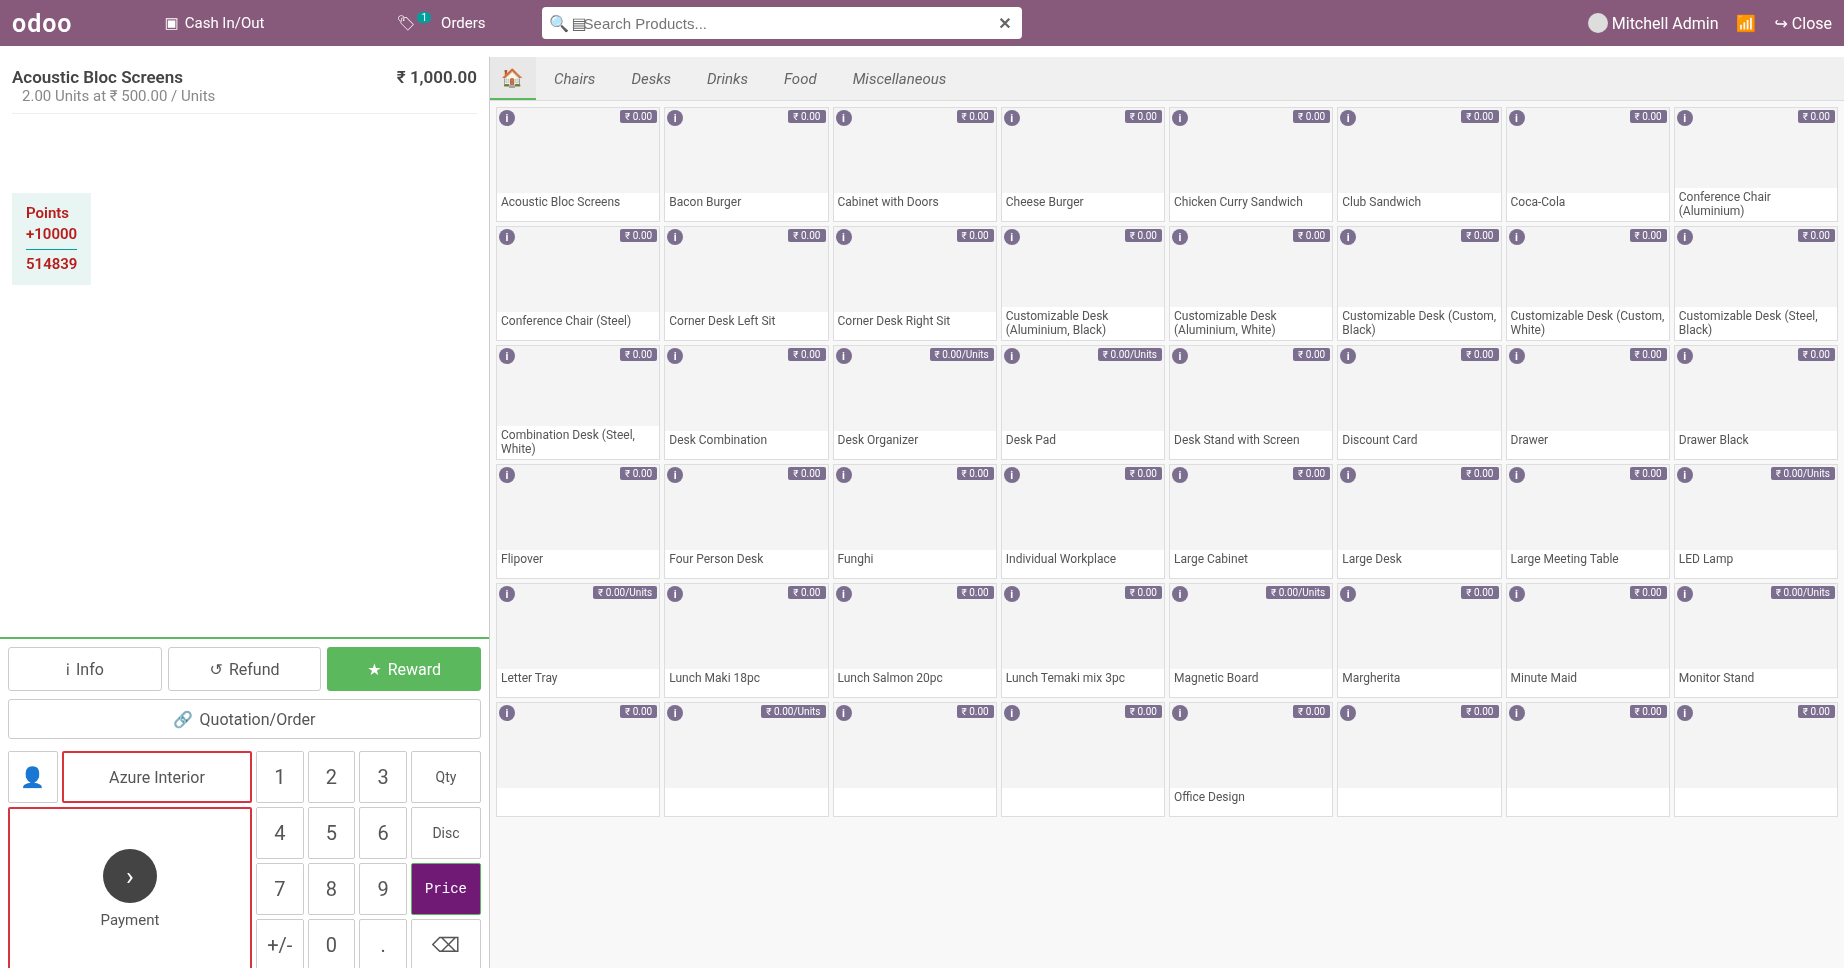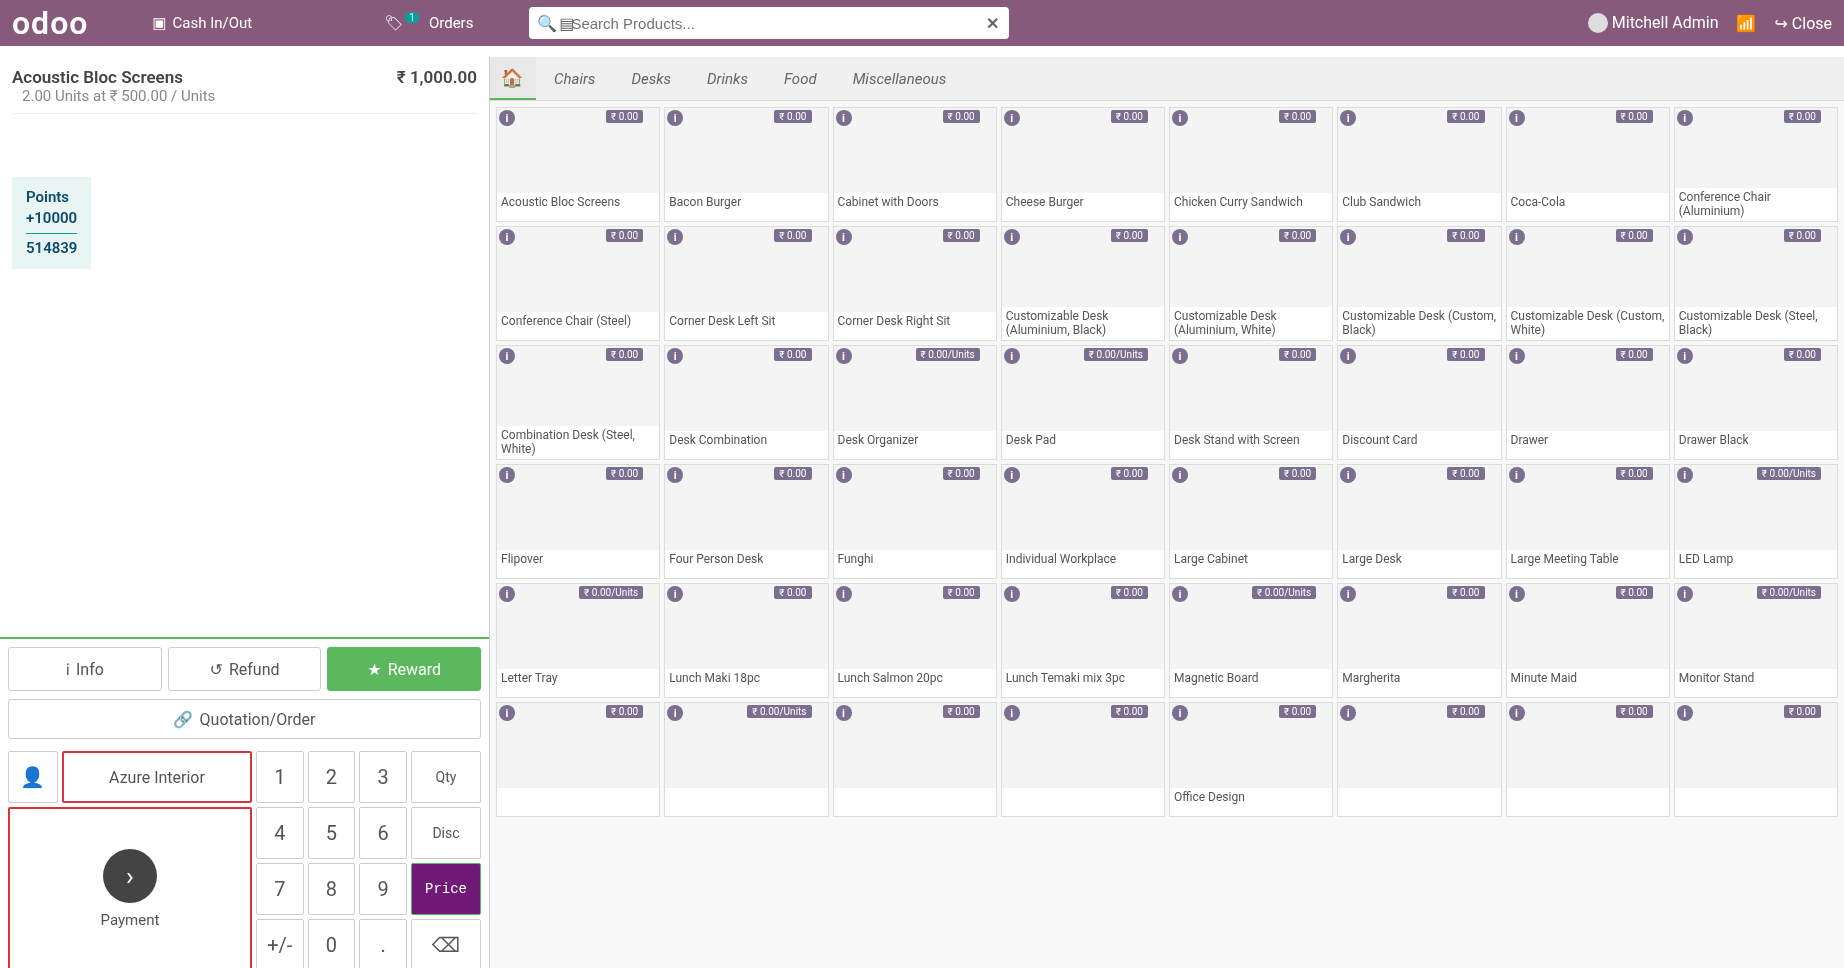--- a/index.html
+++ b/index.html
@@ -1,41 +1,41 @@
 <!DOCTYPE html>
 <html><head>
 <meta charset="utf-8">
 <style>
 * { box-sizing: border-box; margin: 0; padding: 0; }
 body { font-family: -apple-system, BlinkMacSystemFont, "Segoe UI", Roboto, sans-serif; background: #fff; overflow: hidden; }
 
 
 .topbar { background: #875a7b; height: 46px; display: flex; align-items: center; color: #fff; padding: 0 12px; }
-.logo { font-size: 32px; font-weight: 600; letter-spacing: 1px; margin-right: 48px; }
+.logo { font-size: 25px; font-weight: 600; letter-spacing: 1px; margin-right: 76px; }
 .topbar-btn { display: flex; align-items: center; gap: 6px; padding: 0 16px; cursor: pointer; font-size: 15px; }
 .topbar-btn .badge { background: #00a09d; color: #fff; font-size: 10px; border-radius: 8px; padding: 0 4px; position: relative; top: -6px; left: -4px; }
 .search-wrap { flex: 1; max-width: 480px; margin-left: 40px; position: relative; }
 .search-input { width: 100%; height: 32px; border: none; border-radius: 4px; padding: 0 30px 0 42px; font-size: 15px; color: #666; }
 .search-icons-left { position: absolute; left: 8px; top: 50%; transform: translateY(-50%); color: #666; display: flex; gap: 2px; }
 .search-clear { position: absolute; right: 10px; top: 50%; transform: translateY(-50%); color: #666; cursor: pointer; font-weight: bold; }
 .topbar-right { margin-left: auto; display: flex; align-items: center; gap: 18px; }
 .avatar { width: 20px; height: 20px; border-radius: 50%; background: #ddd; display: inline-block; }
 .wifi { color: #5cb85c; }
 
 
 .main { display: flex; height: calc(100vh - 46px); margin-top: 11px; }
 .left { width: 490px; display: flex; flex-direction: column; border-right: 1px solid #ccc; }
 .order-lines { flex: 1; padding: 10px 12px; overflow: auto; position: relative; }
 .orderline { border-bottom: 1px solid #eee; padding-bottom: 8px; }
 .orderline-head { display: flex; justify-content: space-between; font-size: 17px; font-weight: 600; color: #444; }
 .orderline-sub { color: #888; font-size: 15px; padding-left: 10px; }
 .totals { text-align: right; margin-top: 28px; }
 .total-line { font-size: 22px; font-weight: 700; color: #333; }
 .taxes-line { color: #666; font-size: 14px; }
-.points-badge { position: absolute; left: 12px; top: 120px; background: #e8f5f3; color: #0c4a6e; padding: 10px 14px; font-size: 15px; font-weight: 600; line-height: 1.4; }
+.points-badge { position: absolute; left: 12px; top: 136px; background: #e8f5f3; color: #b91c1c; padding: 10px 14px; font-size: 15px; font-weight: 600; line-height: 1.4; }
 .points-badge hr { border: none; border-top: 1px solid #00a09d; margin: 4px 0; }
 
 .actions-top { border-top: 2px solid #5cb85c; display: flex; gap: 6px; padding: 8px; }
 .btn { flex: 1; height: 44px; border: 1px solid #ccc; background: #fff; display: flex; align-items: center; justify-content: center; gap: 6px; font-size: 16px; color: #555; cursor: pointer; border-radius: 3px; }
 .btn-green { background: #5cb85c; border-color: #5cb85c; color: #fff; }
 .btn-wide { margin: 0 8px 8px; height: 40px; border: 1px solid #ccc; display: flex; align-items: center; justify-content: center; gap: 6px; font-size: 16px; color: #555; cursor: pointer; border-radius: 3px; }
 
 .numpad-grid { display: grid; grid-template-columns: 50px 190px repeat(3,1fr) 70px; grid-template-rows: repeat(4, 52px); gap: 4px; padding: 4px 8px 8px; }
 .numpad-cell { border: 1px solid #ccc; display: flex; align-items: center; justify-content: center; font-size: 20px; color: #555; cursor: pointer; background: #fff; border-radius: 2px; }
 .numpad-cell.small { font-size: 14px; }
@@ -49,21 +49,21 @@
 .right { flex: 1; display: flex; flex-direction: column; background: #f8f8f8; overflow: hidden; }
 .cats { display: flex; align-items: center; background: #f0f0f0; border-bottom: 1px solid #ddd; height: 44px; }
 .home-btn { width: 46px; height: 100%; display: flex; align-items: center; justify-content: center; background: #e8e8e8; color: #7a5c72; font-size: 18px; border-bottom: 2px solid #5cb85c; cursor: pointer; }
 .cat-tab { padding: 0 18px; height: 100%; display: flex; align-items: center; color: #666; font-size: 15px; cursor: pointer; font-style: italic; }
 
 .products { flex: 1; overflow-y: auto; padding: 6px; display: grid; grid-template-columns: repeat(8, 1fr); gap: 4px; align-content: start; }
 .product { background: #fff; border: 1px solid #ddd; position: relative; height: 115px; display: flex; flex-direction: column; cursor: pointer; overflow: hidden; }
 .product-img { flex: 1; background: #f4f4f4; display: flex; align-items: center; justify-content: center; color: #bbb; font-size: 11px; overflow: hidden; }
 .product-name { padding: 3px 4px 2px; font-size: 12px; color: #555; line-height: 1.15; min-height: 28px; }
 .info-badge { position: absolute; top: 2px; left: 2px; width: 16px; height: 16px; border-radius: 50%; background: #7b6e8f; color: #fff; font-size: 11px; font-weight: bold; display: flex; align-items: center; justify-content: center; z-index: 2; }
-.price-tag { position: absolute; top: 2px; right: 16px; background: #7b6e8f; color: #fff; font-size: 10px; padding: 1px 5px; border-radius: 2px; z-index: 2; }
+.price-tag { position: absolute; top: 2px; right: 2px; background: #7b6e8f; color: #fff; font-size: 10px; padding: 1px 5px; border-radius: 2px; z-index: 2; }
 </style>
 </head>
 <body>
 
 <div class="topbar">
   <div class="logo">odoo</div>
   <div class="topbar-btn">
     <span>▣</span>
     <span>Cash In/Out</span>
   </div>
@@ -74,21 +74,21 @@
   </div>
   <div class="search-wrap">
     <span class="search-icons-left">
       <span>🔍</span>
       <span>▤</span>
     </span>
     <input class="search-input" placeholder="Search Products..." style="">
     <span class="search-clear">✕</span>
   </div>
   <div class="topbar-right">
-    <div style="display:flex;gap:4px">
+    <div style="display:flex;align-items:center;gap:4px">
       <span class="avatar"></span>
       <span>Mitchell Admin</span>
     </div>
     <span class="wifi">📶</span>
     <div style="display:flex;align-items:center;gap:4px">
       <span>↪</span>
       <span>Close</span>
     </div>
   </div>
 </div>

